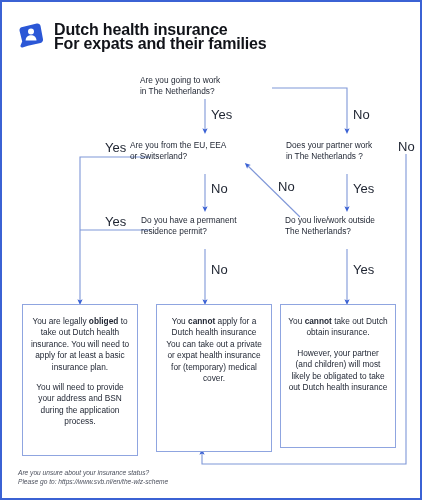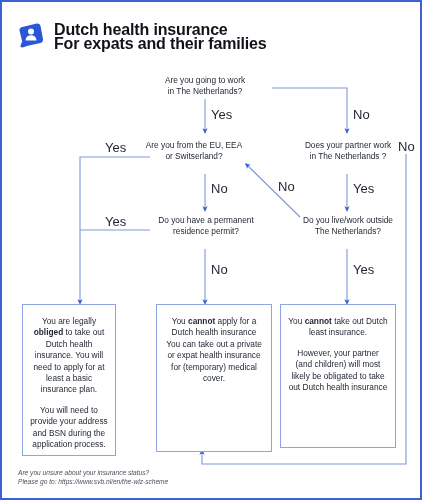--- a/index.html
+++ b/index.html
@@ -34,21 +34,20 @@
   }
 
   
   #flow{
     position:absolute; left:0; top:0; width:418px; height:496px;
   }
 
   
   .qnode{
     position:absolute;
-    text-align:center;
     color:#1d2330;
     font-size:8.3px;
     line-height:10.6px;
     white-space:pre-line;
   }
 
   
   .elabel{
     position:absolute;
     color:#1d2330;
@@ -159,30 +158,30 @@
   <div class="elabel" style="left:396px; top:140px;">No</div>
 
   <div class="elabel" style="left:103px; top:215px;">Yes</div>
 
   <div class="elabel" style="left:209px; top:263px;">No</div>
 
   <div class="elabel" style="left:351px; top:263px;">Yes</div>
 
   <div class="elabel" style="left:276px; top:180px;">No</div>
 
-  <div class="obox" style="left:20px; top:302px; width:94px; height:152px;">
+  <div class="obox" style="left:20px; top:302px; width:116px; height:152px;">
     <p><span>You are legally </span><b>obliged</b><span> to take out Dutch health insurance. You will need to apply for at least a basic insurance plan.</span></p>
     <p>You will need to provide your address and BSN during the application process.</p>
   </div>
 
   <div class="obox" style="left:154px; top:302px; width:116px; height:148px;">
     <p><span>You </span><b>cannot</b><span> apply for a Dutch health insurance You can take out a private or expat health insurance for (temporary) medical cover.</span></p>
   </div>
 
   <div class="obox" style="left:278px; top:302px; width:116px; height:144px;">
-    <p><span>You </span><b>cannot</b><span> take out Dutch least insurance.</span></p>
+    <p><span>You </span><b>cannot</b><span> take out Dutch obtain insurance.</span></p>
     <p>However, your partner (and children) will most likely be obligated to take out Dutch health insurance</p>
   </div>
 
   <div id="footer">Are you unsure about your insurance status?
 Please go to: https://www.svb.nl/en/the-wlz-scheme</div>
 
 </div>
 
 </body></html>

